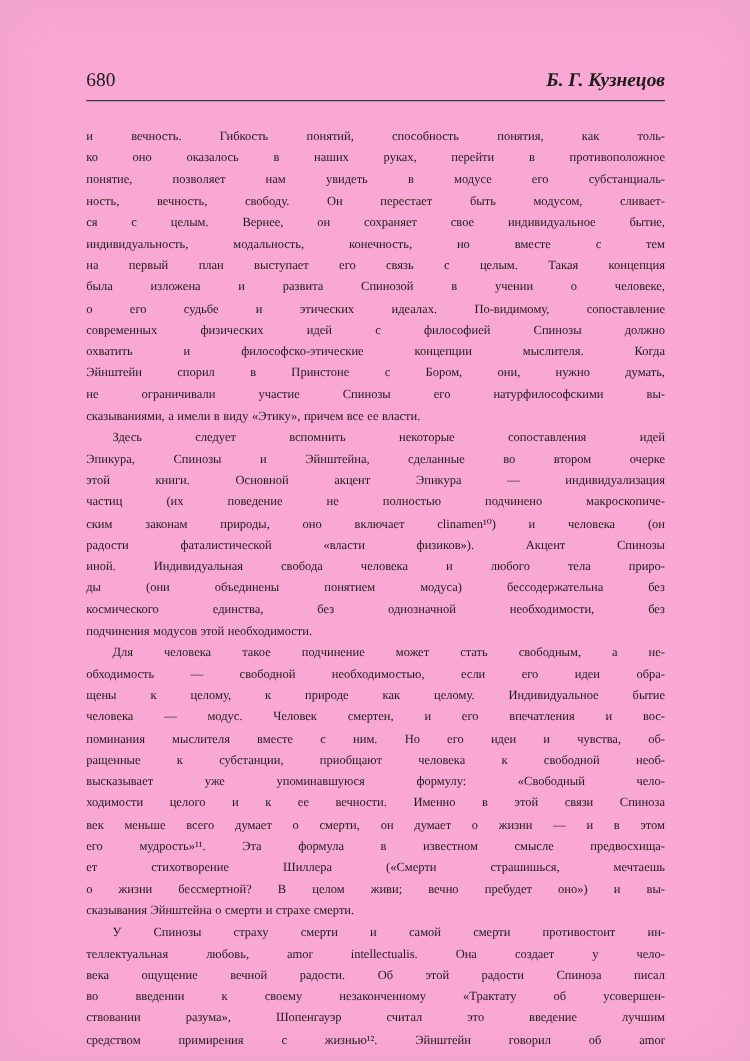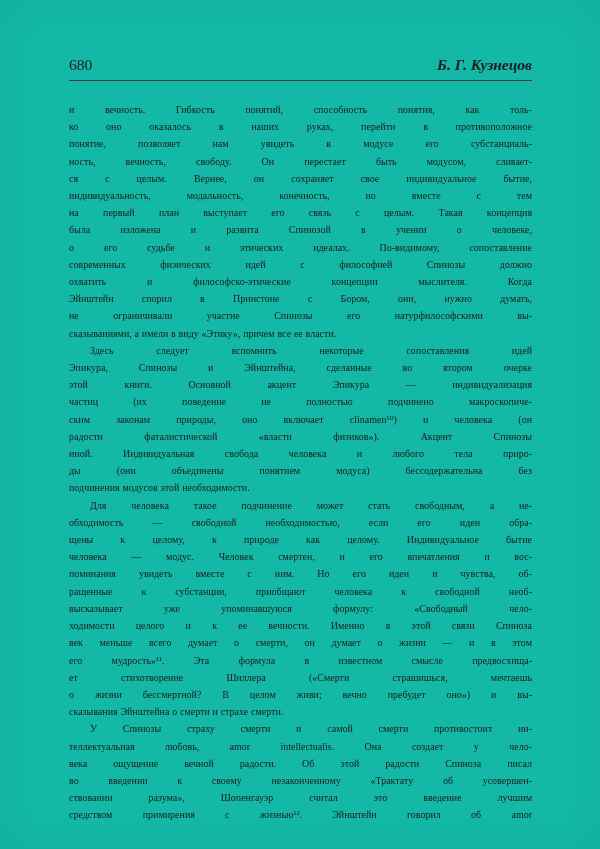--- a/index.html
+++ b/index.html
@@ -5,21 +5,21 @@
   * { margin: 0; padding: 0; box-sizing: border-box; }
   html, body { width: 600px; height: 849px; }
   body {
     background: #e8e6e1;
     font-family: "Liberation Serif", "DejaVu Serif", serif;
   }
   .page {
     position: relative;
     width: 600px;
     height: 849px;
-    background: #14b8a6;
+    background: #f9a8d4;
     box-shadow: inset 0 0 45px rgba(0,0,0,0.05);
     color: #1c1c1c;
     overflow: hidden;
   }
   .content {
     position: absolute;
     left: 69px;
     top: 56px;
     width: 463px;
   }
@@ -80,28 +80,29 @@
         </div>
         <div class="paragraph">
           <div class="line indent">Здесь следует вспомнить некоторые сопоставления идей</div>
           <div class="line">Эпикура, Спинозы и Эйнштейна, сделанные во втором очерке</div>
           <div class="line">этой книги. Основной акцент Эпикура — индивидуализация</div>
           <div class="line">частиц (их поведение не полностью подчинено макроскопиче-</div>
           <div class="line">ским законам природы, оно включает clinamen¹⁰) и человека (он</div>
           <div class="line">радости фаталистической «власти физиков»). Акцент Спинозы</div>
           <div class="line">иной. Индивидуальная свобода человека и любого тела приро-</div>
           <div class="line">ды (они объединены понятием модуса) бессодержательна без</div>
+          <div class="line">космического единства, без однозначной необходимости, без</div>
           <div class="line para-end">подчинения модусов этой необходимости.</div>
         </div>
         <div class="paragraph">
           <div class="line indent">Для человека такое подчинение может стать свободным, а не-</div>
           <div class="line">обходимость — свободной необходимостью, если его идеи обра-</div>
           <div class="line">щены к целому, к природе как целому. Индивидуальное бытие</div>
           <div class="line">человека — модус. Человек смертен, и его впечатления и вос-</div>
-          <div class="line">поминания увидеть вместе с ним. Но его идеи и чувства, об-</div>
+          <div class="line">поминания мыслителя вместе с ним. Но его идеи и чувства, об-</div>
           <div class="line">ращенные к субстанции, приобщают человека к свободной необ-</div>
           <div class="line">высказывает уже упоминавшуюся формулу: «Свободный чело-</div>
           <div class="line">ходимости целого и к ее вечности. Именно в этой связи Спиноза</div>
           <div class="line">век меньше всего думает о смерти, он думает о жизни — и в этом</div>
           <div class="line">его мудрость»¹¹. Эта формула в известном смысле предвосхища-</div>
           <div class="line">ет стихотворение Шиллера («Смерти страшишься, мечтаешь</div>
           <div class="line">о жизни бессмертной? В целом живи; вечно пребудет оно») и вы-</div>
           <div class="line para-end">сказывания Эйнштейна о смерти и страхе смерти.</div>
         </div>
         <div class="paragraph">

